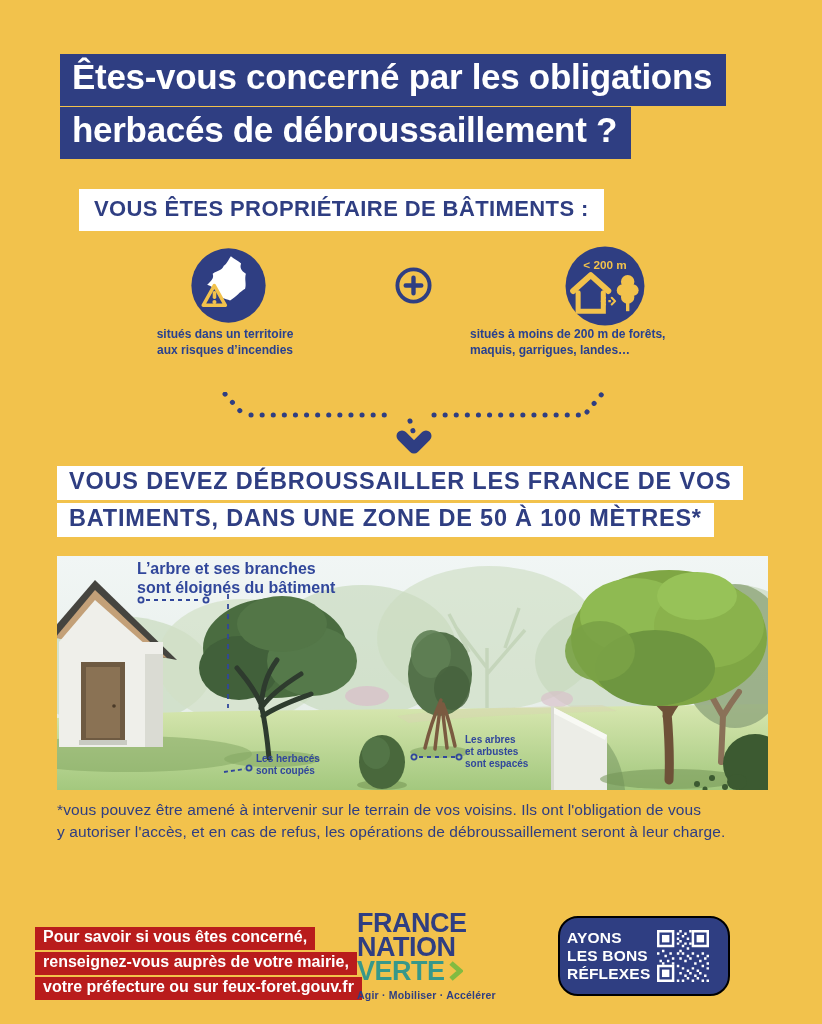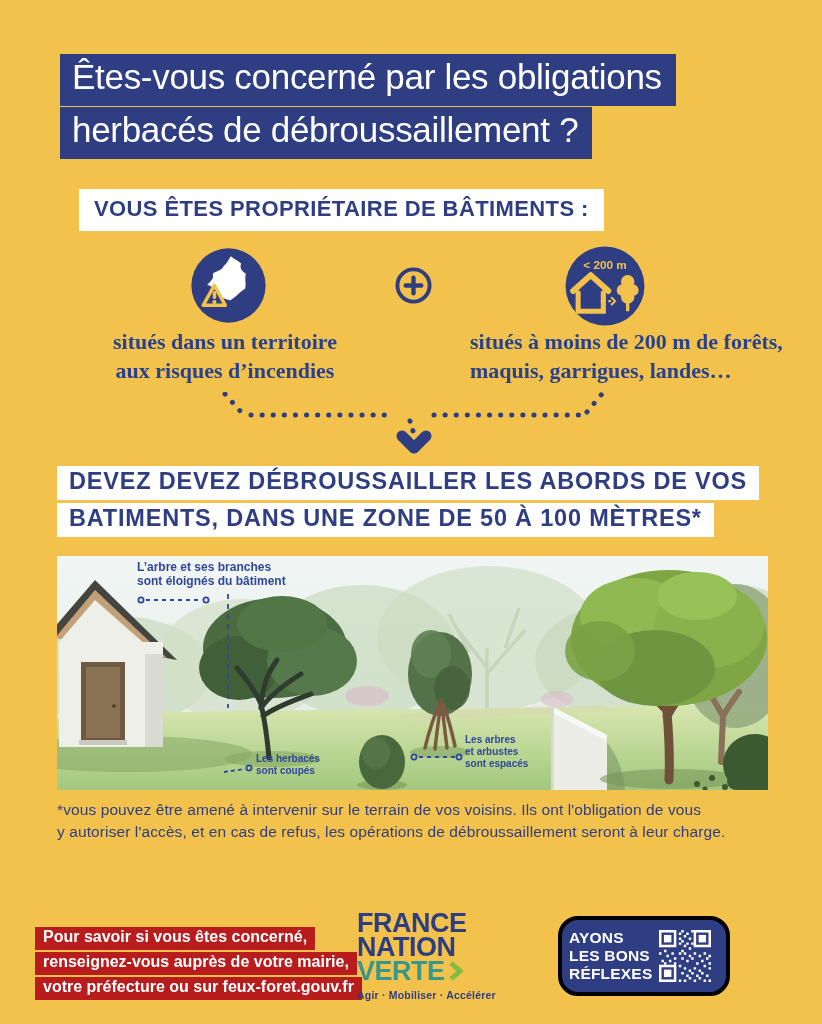--- a/index.html
+++ b/index.html
@@ -6,68 +6,68 @@
   .poster{
     position:relative; width:822px; height:1024px; overflow:hidden;
     background:#F2C24C;
     font-family:"Liberation Sans", sans-serif;
     color:#2F3E82;
   }
   
   .title{position:absolute; left:60px; top:54px;}
   .title-line{
     display:table; background:#2F3E82; color:#fff;
-    font-size:35px; font-weight:400; letter-spacing:-0.3px;
+    font-size:35px; font-weight:700; letter-spacing:-0.3px;
     padding:3px 14px 9px 12px; margin-bottom:1px; white-space:nowrap;
   }
   
   .band{
     position:absolute; background:#ffffff; color:#2F3E82;
     font-weight:800; white-space:nowrap;
   }
   .band1{left:58px; top:189px; font-size:22px; padding:7px 15px 9px; letter-spacing:.4px;margin-left:21px;}
   .heading2{position:absolute; left:57px; top:466px;}
   .heading2 .strip{
     display:table; background:#fff; color:#2F3E82; font-weight:800;
     font-size:23.5px; letter-spacing:.8px; padding:2px 12px 5px; margin-bottom:3px; white-space:nowrap;
   }
   
   .icon-abs{position:absolute;}
   .caption{
-    position:absolute; font-size:22px; font-weight:700; color:#29418F; line-height:1.32;font-family:Liberation Serif, serif;
+    position:absolute; font-size:12px; font-weight:700; color:#29418F; line-height:1.32;
   }
   .cap-left{left:96px; top:327px; width:258px; text-align:center;}
   .cap-right{left:470px; top:327px; width:330px; text-align:left; white-space:nowrap;}
   
   .photo{position:absolute; left:57px; top:556px; width:711px; height:234px; overflow:hidden;}
   .photo svg.scene{position:absolute; inset:0;}
   .photo svg.ann-lines{position:absolute; inset:0;}
   .ann{
     position:absolute; color:#31479B; font-weight:600; line-height:1.18;
-    font-size:12px; white-space:nowrap;
+    font-size:16px; white-space:nowrap;
   }
   .ann2,.ann3{font-size:10px;}
   
   .footnote{
     position:absolute; left:57px; top:799px; width:720px;
     font-size:15.5px; font-weight:500; color:#2F3E82; line-height:1.45; letter-spacing:.1px;
   }
   
   .info-strips{position:absolute; left:35px; top:927px;}
   .info-strips span{
     display:table; background:#b91c1c; color:#fff; font-size:16px; font-weight:700;
     padding:1px 8px 4px; margin-bottom:2px; white-space:nowrap;
   }
   .logo{position:absolute; left:357px; top:911px;}
   .logo .word{font-size:27px; font-weight:900; line-height:24px; letter-spacing:-0.5px; color:#2F3E82;}
   .logo .word.verte{color:#37988A; display:flex; align-items:center; gap:3px;}
   .logo .tagline{font-size:10.5px; font-weight:700; color:#2F3E82; margin-top:6px; letter-spacing:.2px; white-space:nowrap;}
   .badge{
     position:absolute; left:558px; top:916px; width:172px; height:80px; box-sizing:border-box;
-    background:#2F3E82; border:4px solid #000000; border-radius:20px;
+    background:#2F3E82; border:2px solid #000000; border-radius:20px;
     display:flex; align-items:center; gap:7px; padding:6px 7px;
   }
   .badge-text{color:#fff; font-size:15.5px; font-weight:800; line-height:1.16; letter-spacing:.2px; white-space:nowrap;}
 </style>
 </head>
 <body>
 
 <div class="poster">
 
   <div class="title">
@@ -126,21 +126,21 @@
       <path d="M44,2 L60,20" stroke-width="5" stroke-linecap="round" stroke-dasharray="0.1 11"></path>
       <path d="M70,23 H207" stroke-width="5" stroke-linecap="round" stroke-dasharray="0.1 11"></path>
       <path d="M229,29 L232,39" stroke-width="5" stroke-linecap="round" stroke-dasharray="0.1 10"></path>
       <path d="M221,44 L233,56 L245,44" stroke-width="11" stroke-linecap="round" stroke-linejoin="round"></path>
       <path d="M253,23 H398" stroke-width="5" stroke-linecap="round" stroke-dasharray="0.1 11"></path>
       <path d="M406,20 L421,2" stroke-width="5" stroke-linecap="round" stroke-dasharray="0.1 11"></path>
     </svg>
   </div>
 
   <div class="heading2">
-    <span class="strip">DEVEZ DEVEZ DÉBROUSSAILLER LES ABORDS DE VOS</span>
+    <span class="strip">VOUS DEVEZ DÉBROUSSAILLER LES FRANCE DE VOS</span>
     <span class="strip">BATIMENTS, DANS UNE ZONE DE 50 À 100 MÈTRES*</span>
   </div>
 
   <div class="photo">
     <svg class="scene" viewBox="0 0 711 234" width="711" height="234">
       <defs>
         <linearGradient id="sky" x1="0" y1="0" x2="0" y2="1">
           <stop offset="0" stop-color="#F1F6F5"></stop>
             <stop offset="1" stop-color="#E2EBE4"></stop>
         </linearGradient>

